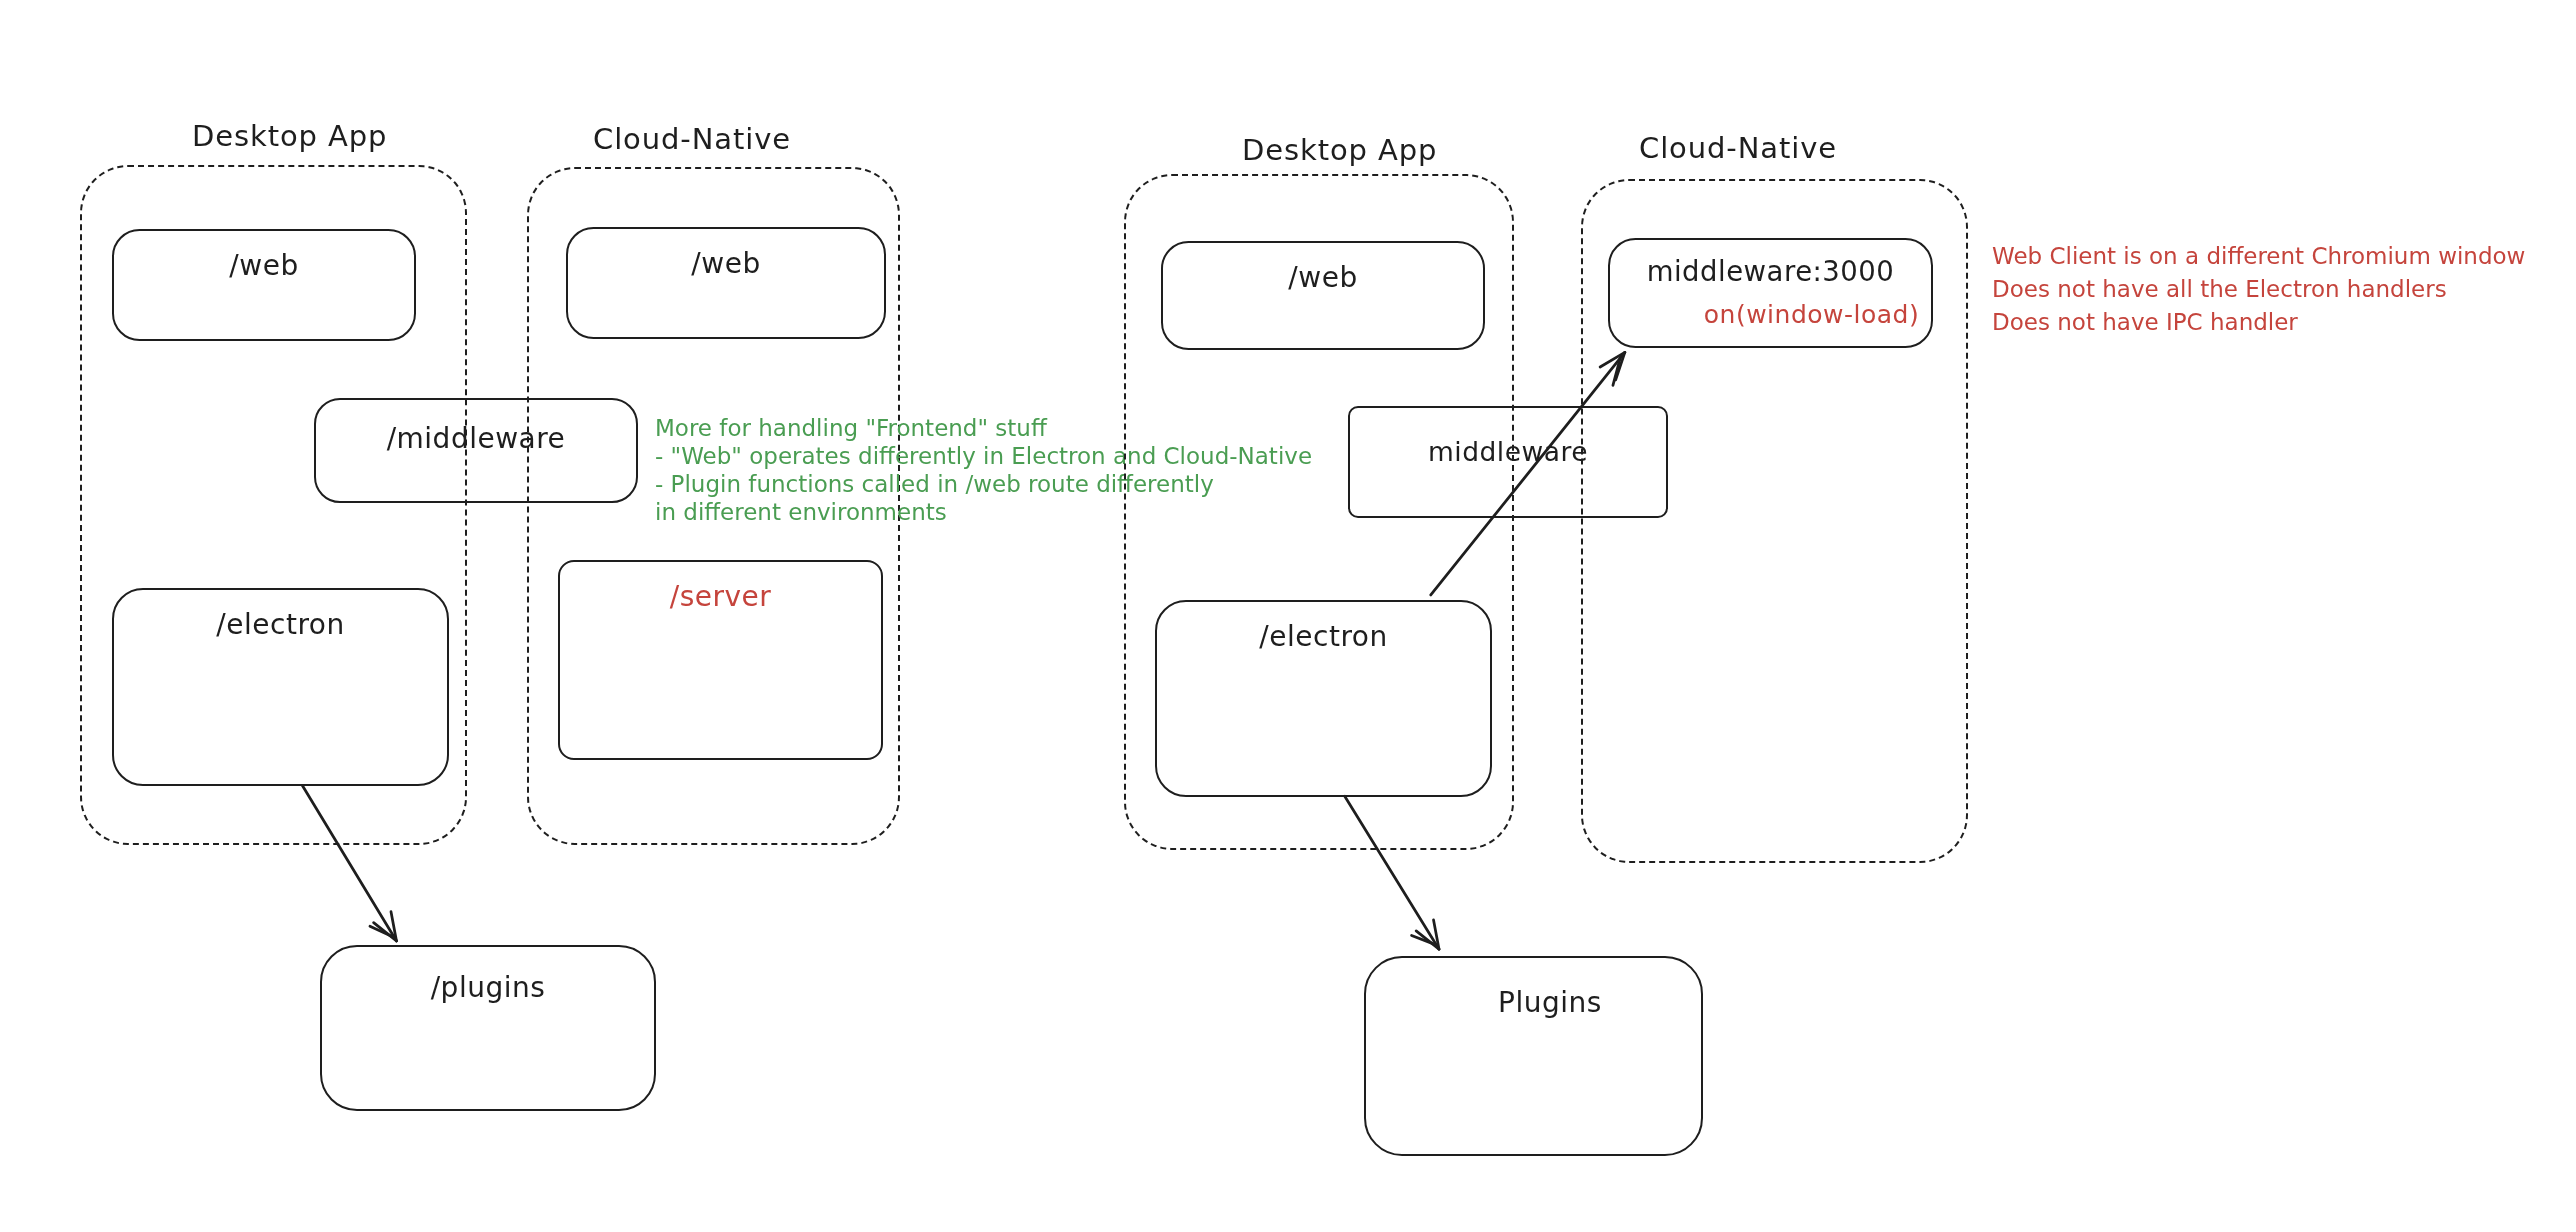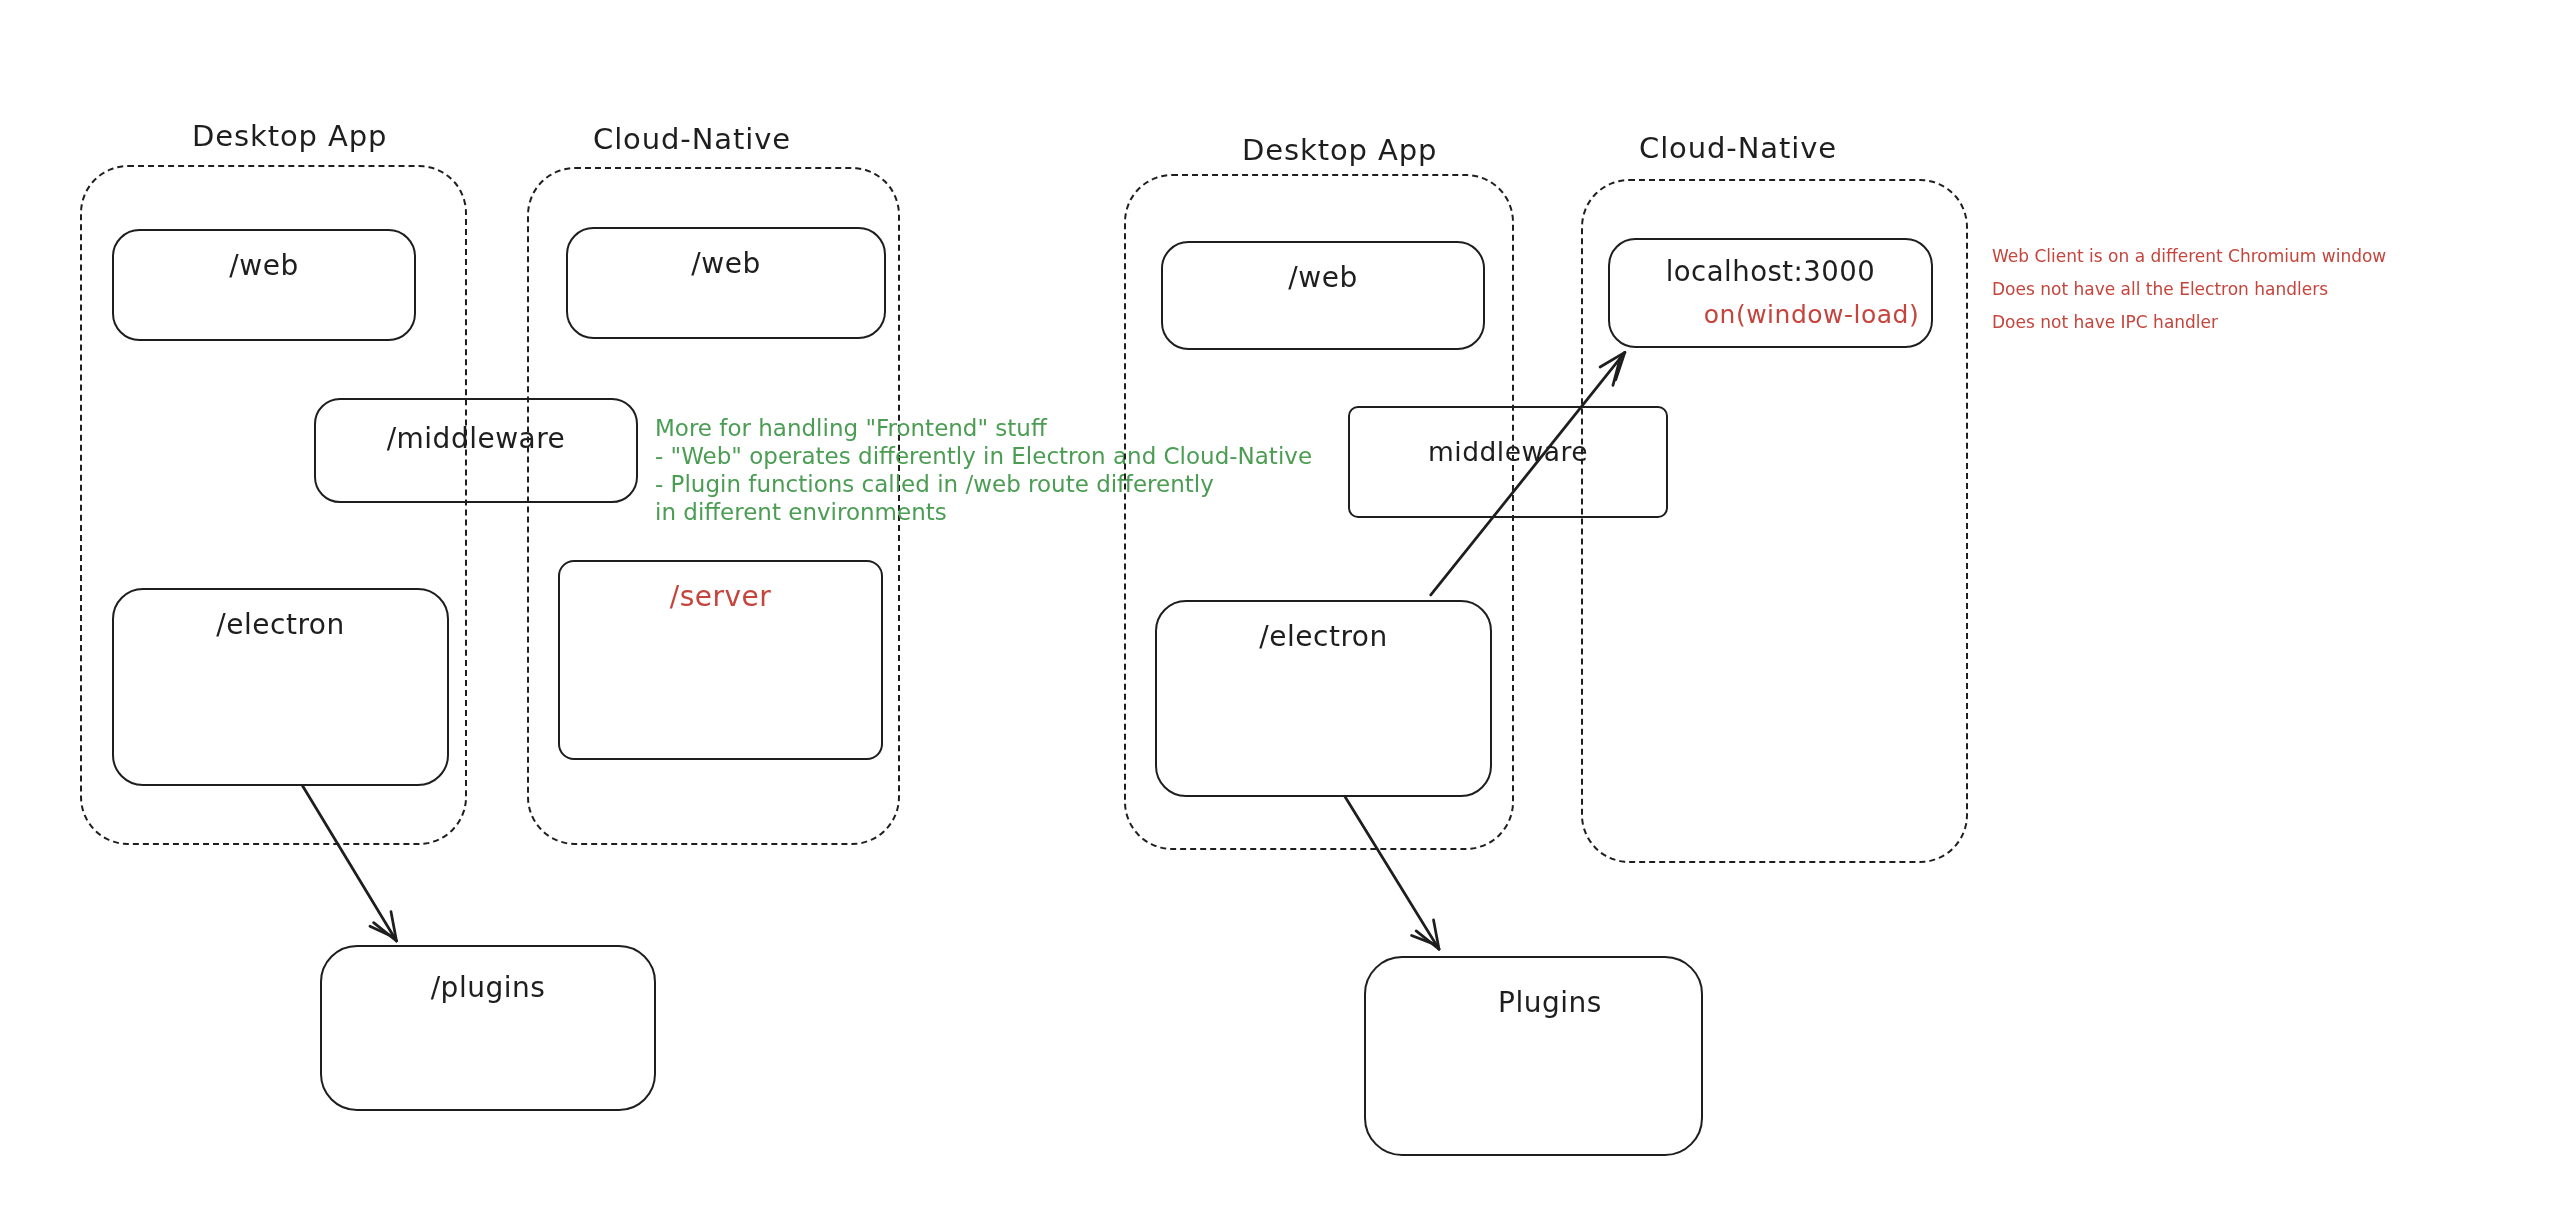--- a/index.html
+++ b/index.html
@@ -19,21 +19,21 @@
   .node .label {
     position:absolute; top:18.3px; left:0; width:100%; text-align:center;
     font-size:28px; letter-spacing:0.5px; white-space:nowrap;
   }
   .group-title {
     position:absolute; font-size:29px; letter-spacing:0.9px; white-space:nowrap;
   }
   .note { position:absolute; white-space:nowrap; }
   .note div { white-space:nowrap; }
   .note-green { color:var(--green); font-size:23px; line-height:28px; }
-  .note-red   { color:var(--red);   font-size:17px; line-height:33px; }
+  .note-red   { color:var(--red);   font-size:23px; line-height:33px; }
   .red-text { color:var(--red); }
   svg.arrows { position:absolute; left:0; top:0; pointer-events:none; }
   svg.arrows path, svg.arrows line {
     stroke:var(--ink); stroke-width:3; fill:none; stroke-linecap:round;
   }
 </style>
 </head>
 <body>
 
 <div id="canvas">
@@ -79,21 +79,21 @@
   <div class="group-title" style="left:1639px; top:131px;">Cloud-Native</div>
 
   <div class="container" style="left:1124px; top:174px; width:390px; height:676px; border-radius:48px;"></div>
   <div class="container" style="left:1581px; top:179px; width:387px; height:684px; border-radius:48px;"></div>
 
   <div class="node" style="left:1161px; top:241px; width:324px; height:109px; border-radius:27.5px;">
     <div class="label">/web</div>
   </div>
 
   <div class="node" style="left:1608px; top:238px; width:325px; height:110px; border-radius:27.5px;">
-    <div class="label" style="top:14.6px; font-size:27.5px;">localhost:3000</div>
+    <div class="label" style="top:14.6px; font-size:27.5px;">middleware:3000</div>
     <div class="label red-text" style="top:60px; left:41px; font-size:25px;">on(window-load)</div>
   </div>
 
   <div class="node" style="left:1348px; top:406px; width:320px; height:112px; border-radius:10px;">
     <div class="label" style="top:27.5px; font-size:26.5px;">middleware</div>
   </div>
 
   <div class="node" style="left:1155px; top:600px; width:337px; height:197px; border-radius:31px;">
     <div class="label">/electron</div>
   </div>

